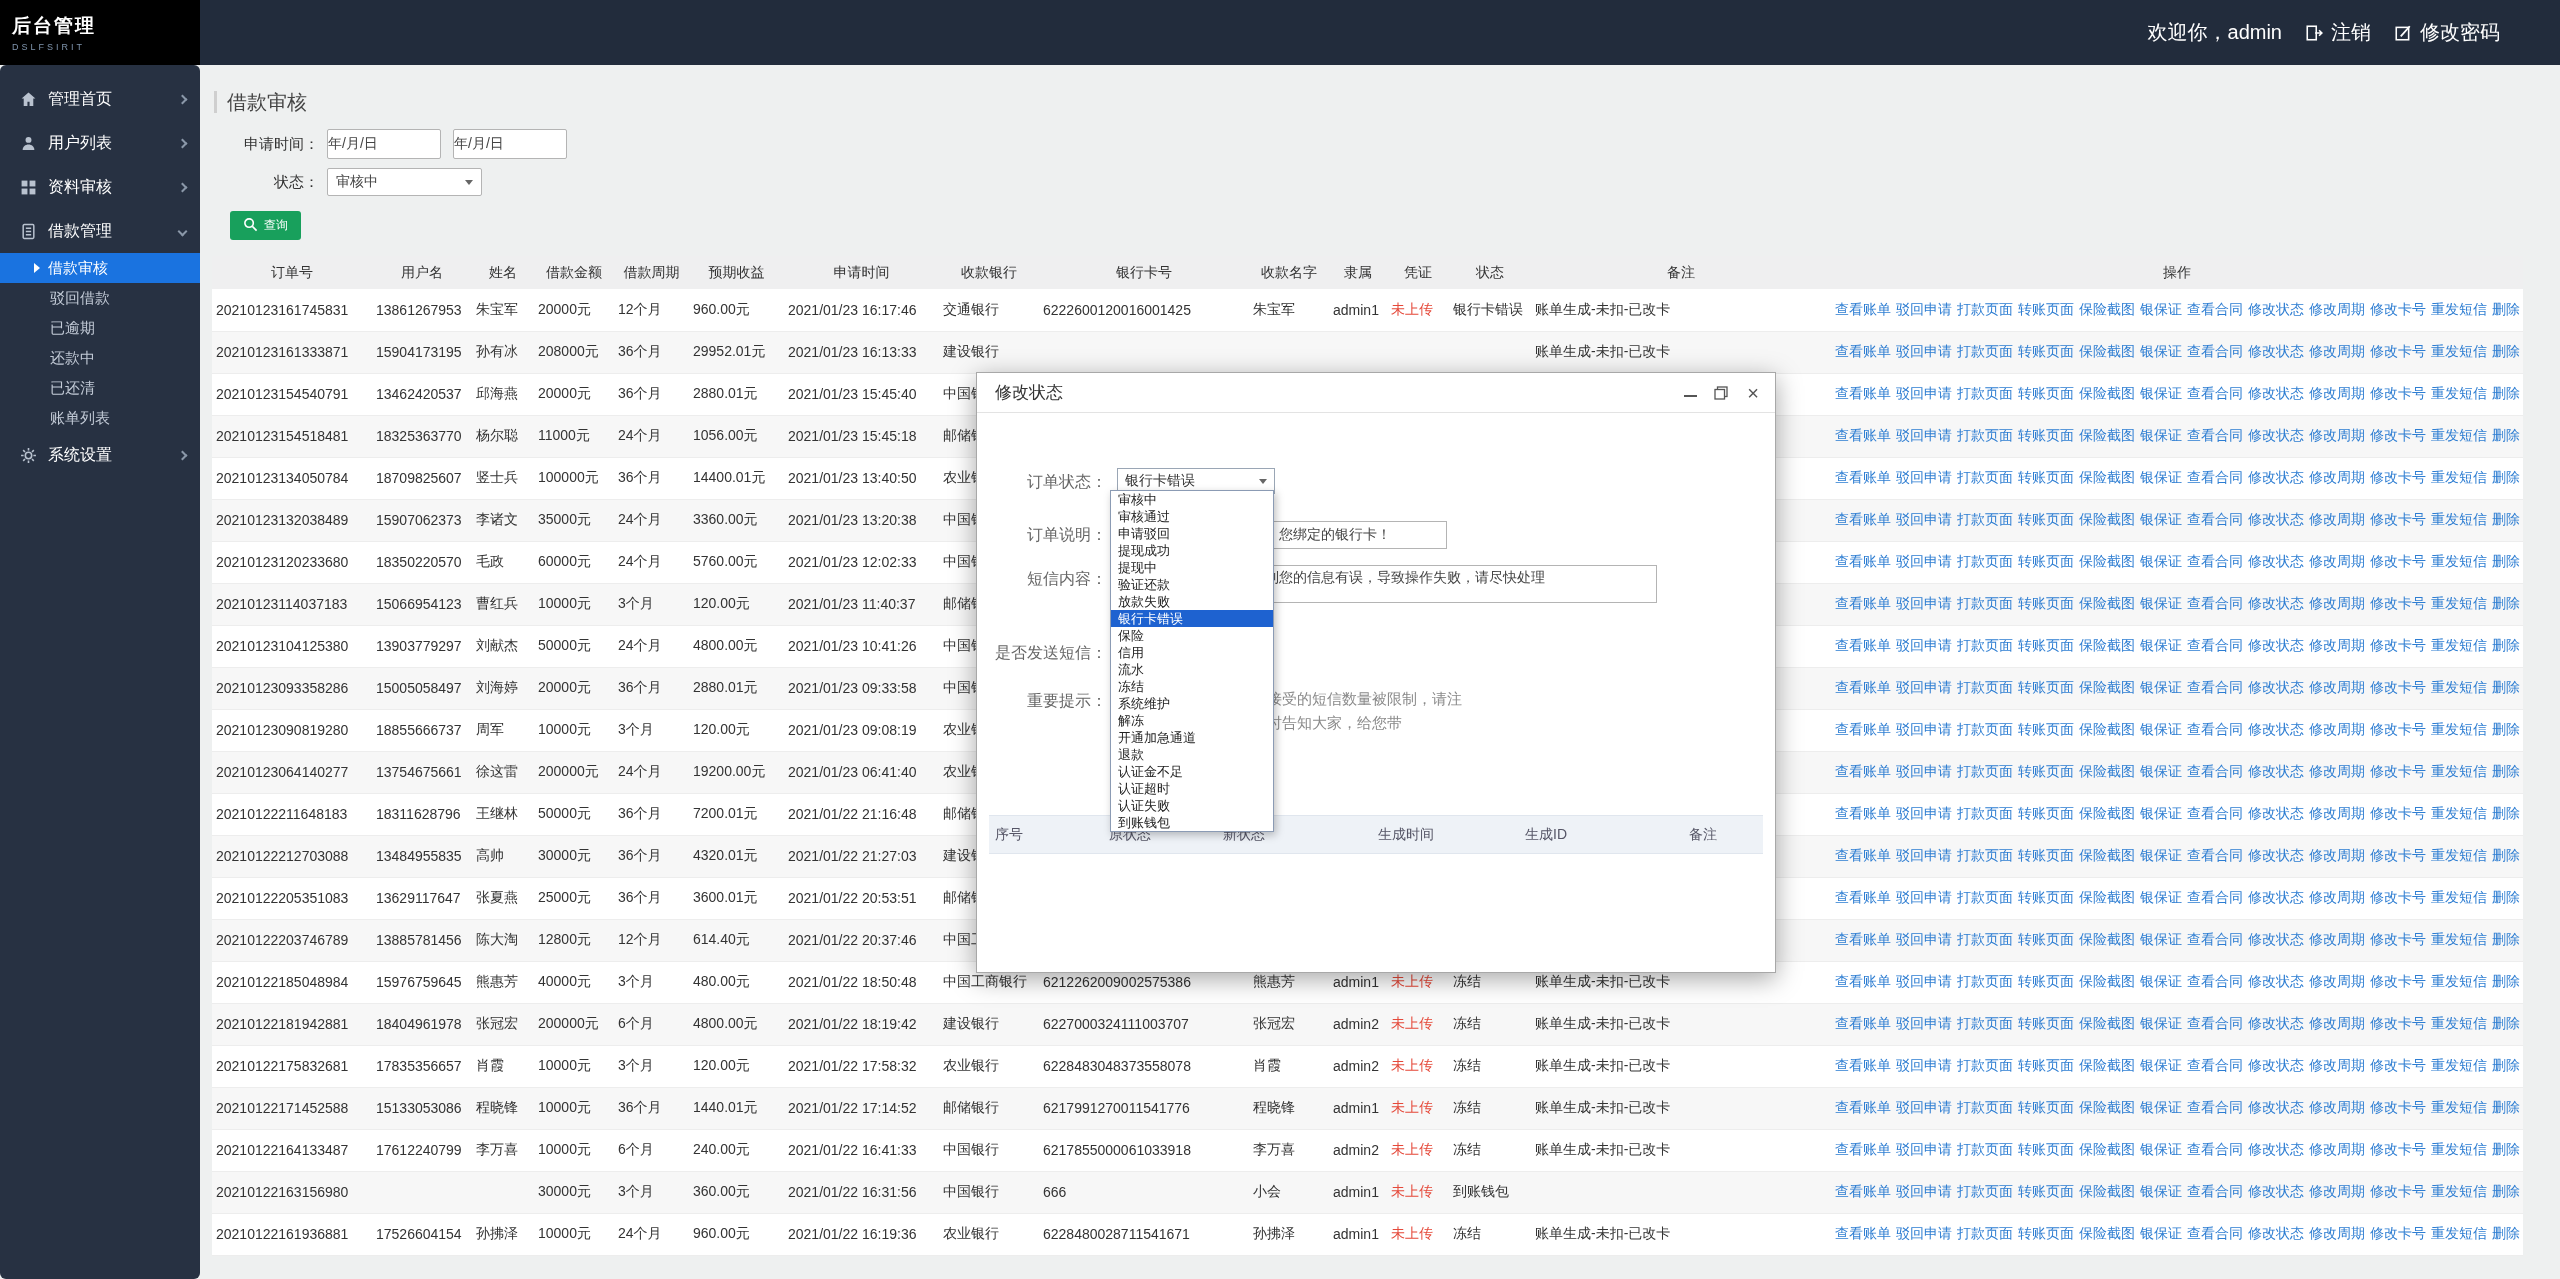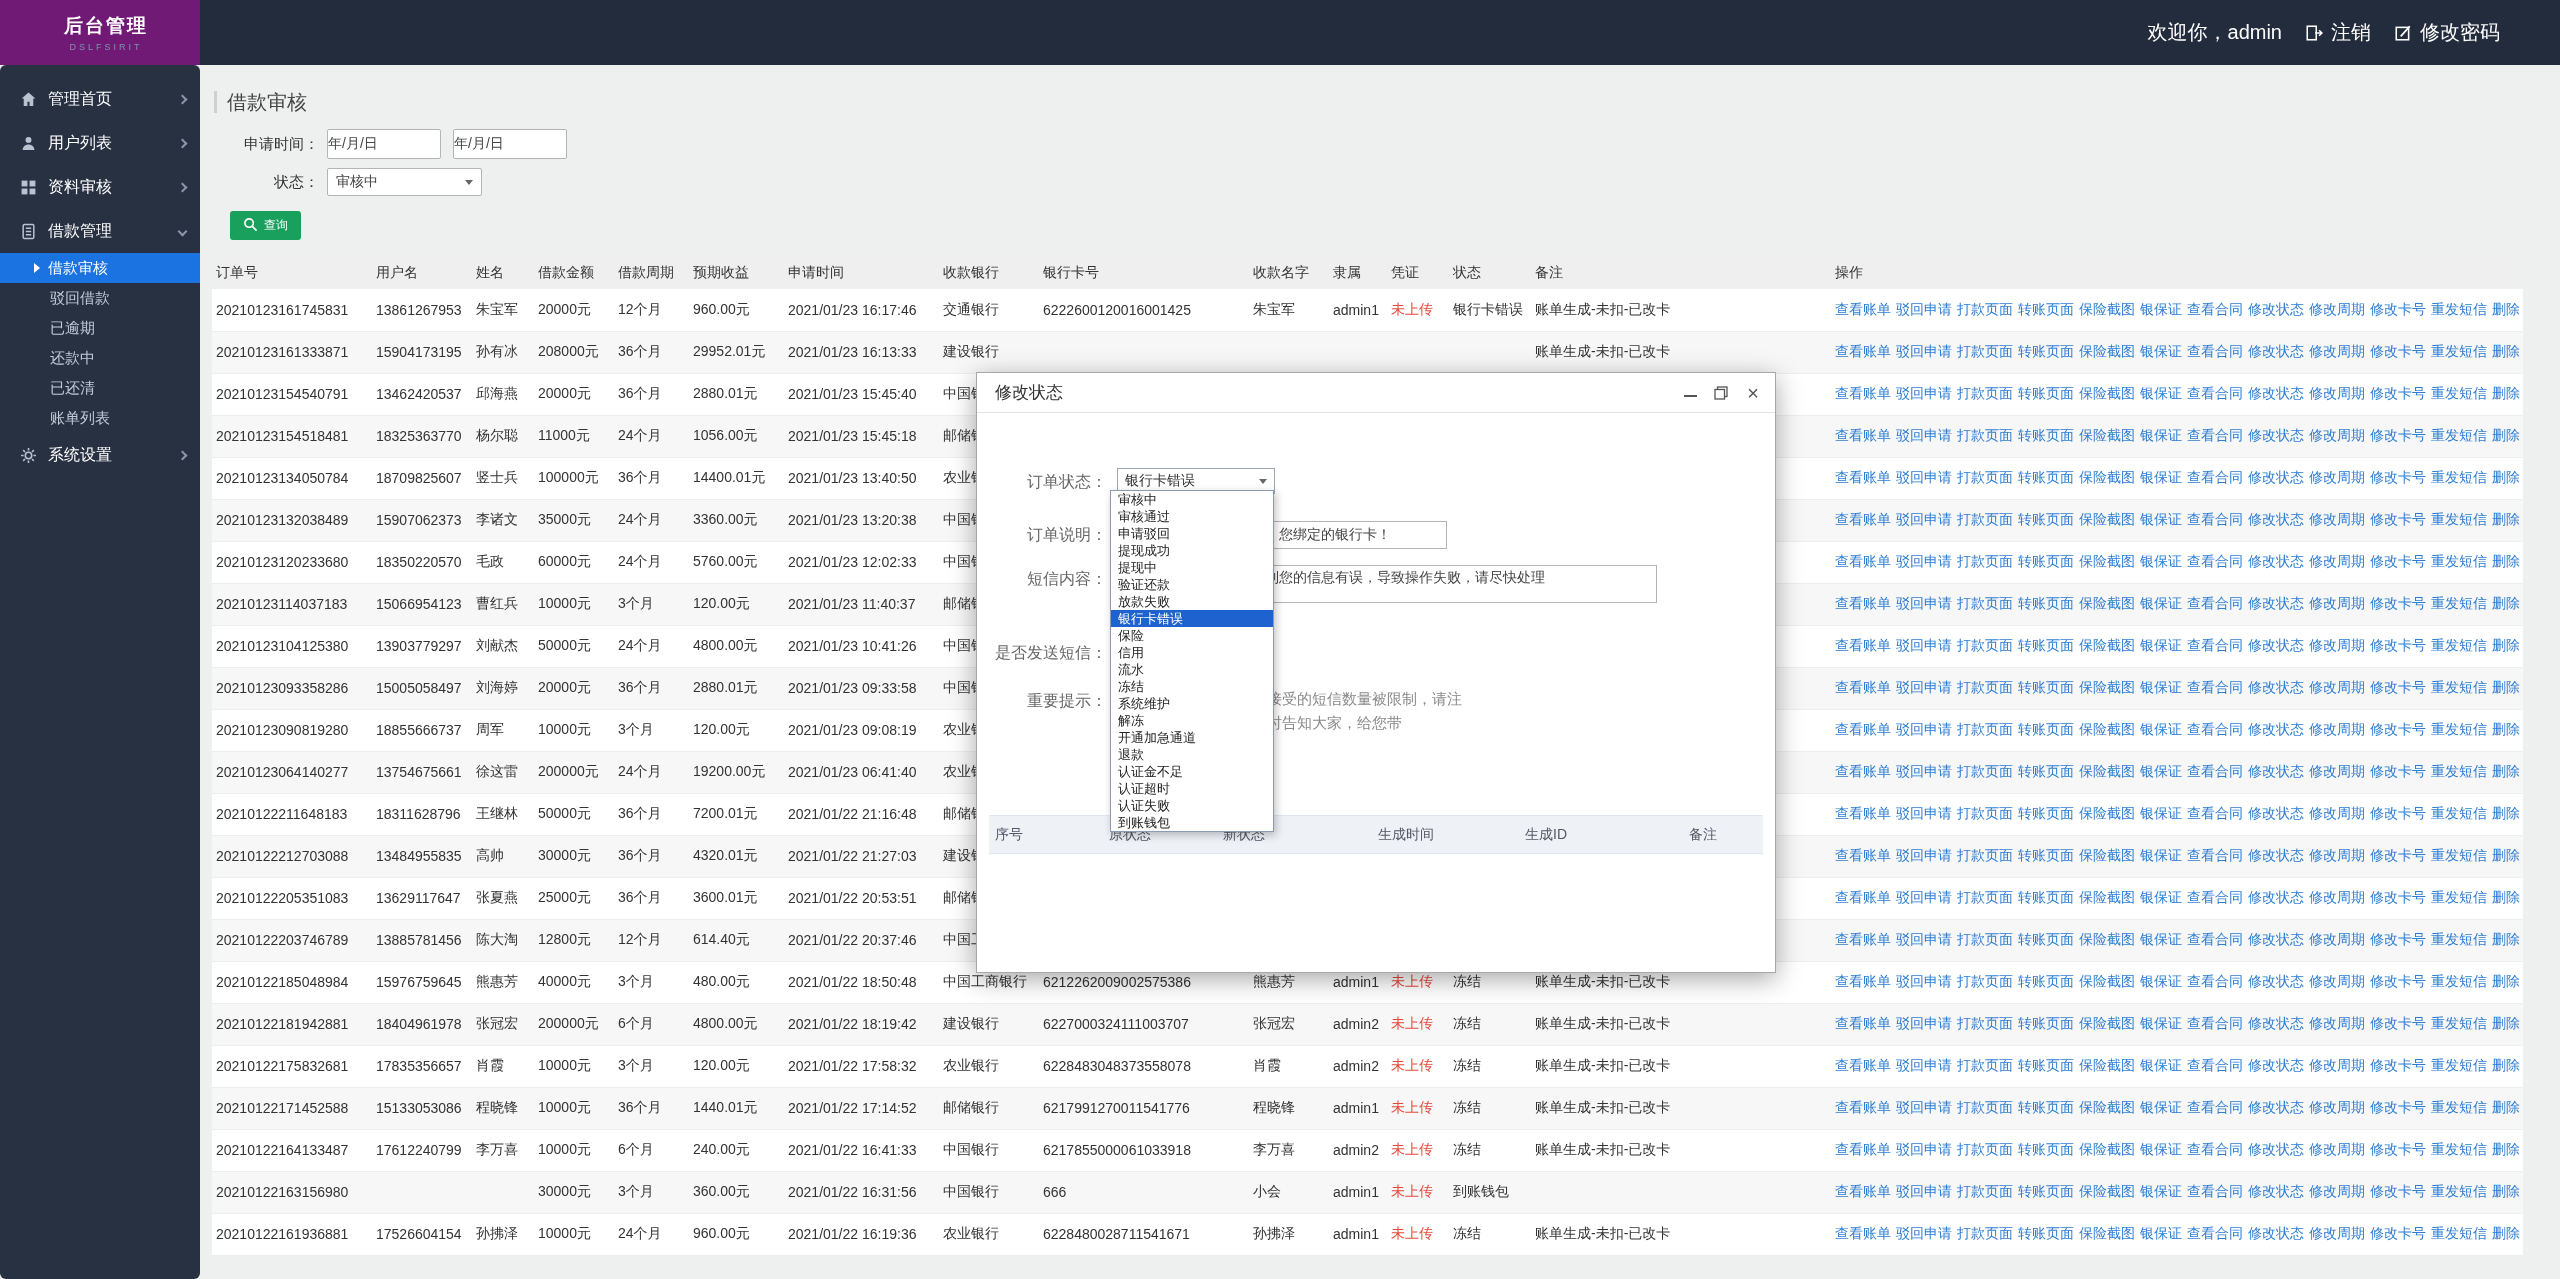--- a/index.html
+++ b/index.html
@@ -2,21 +2,21 @@
 <html><head>
 <meta charset="utf-8">
 <style>
   * { box-sizing: border-box; margin: 0; padding: 0; }
   html,body { width:2560px; height:1279px; }
   body { font-family:"Liberation Sans","DejaVu Sans",sans-serif; background:#eef0f0; overflow:hidden; }
   #app { position:relative; width:2560px; height:1279px; overflow:hidden; background:#eef0f0; }
 
   
   .topbar { position:absolute; left:0; top:0; width:2560px; height:65px; background:#222c3c; z-index:6; display:flex; align-items:center; }
-  .logo { width:200px; height:65px; background:#701a75; color:#fff; display:flex; flex-direction:column; align-items:center; justify-content:center;padding-left:12px; }
+  .logo { width:200px; height:65px; background:#000000; color:#fff; display:flex; flex-direction:column; justify-content:center;padding-left:12px; }
   .logo-title { font-size:19px; font-weight:bold; letter-spacing:2px; }
   .logo-sub { font-size:9px; color:#7f94ad; letter-spacing:3px; margin-top:3px; }
   .topbar-right { margin-left:auto; padding-right:60px; display:flex; align-items:center; gap:23px; color:#fff; font-size:20px; }
   .topbar-link { display:flex; align-items:center; gap:8px; cursor:pointer; }
   .topbar-link svg { display:block; }
 
   
   .sidebar { position:absolute; left:0; top:65px; width:200px; bottom:0; background:#273142; z-index:5; padding-top:12px;border-radius:6px; }
   .nav-item { height:44px; display:flex; align-items:center; padding:0 14px 0 20px; color:#ffffff; font-size:16px; cursor:pointer; }
   .nav-item .nav-ic { width:17px; height:17px; margin-right:11px; flex:0 0 auto; }
@@ -39,21 +39,21 @@
   .inp.phone { width:160px; }
   .inp.date { width:114px; margin-right:12px; }
   .hint { margin-left:12px; font-style:italic; font-size:15px; color:#222; }
   .selbox { width:155px; height:28px; border:1px solid #b4b4b4; background:#fff; border-radius:2px; display:flex; align-items:center; justify-content:space-between; padding:0 8px; font-size:14px; color:#444; cursor:pointer; }
   .caret { width:0; height:0; border-left:4px solid transparent; border-right:4px solid transparent; border-top:5px solid #666; }
 
   .btn-query { margin:14px 0 0 18px; height:29px; background:#18a05c; color:#fff; border:none; border-radius:3px; font-size:12px; padding:0 13px; display:flex; align-items:center; gap:6px; cursor:pointer; font-family:inherit; }
 
   
   .loan-table { margin-top:16px; width:2311px; border-collapse:collapse; table-layout:fixed; background:#fff; font-size:14px; color:#333; }
-  .loan-table thead th { height:33px; background:#efeff0; font-weight:400; text-align:left; padding:0 4px; white-space:nowrap; overflow:hidden; color:#333; }
+  .loan-table thead th { height:33px; background:#efeff0; font-weight:400; text-align:center; padding:0 4px; white-space:nowrap; overflow:hidden; color:#333; }
   .loan-table td { height:42px; padding:0 4px; white-space:nowrap; overflow:hidden; border-bottom:1px solid #ededed; }
   .loan-table tbody tr:nth-child(even) { background:#f7f7f7; }
   .loan-table .red { color:#e5493a; }
   .op { color:#2d7dd2; margin-right:5px; cursor:pointer; text-decoration:none; }
 
   
   .modal { position:absolute; left:976px; top:372px; width:800px; height:601px; background:#fff; border:1px solid #a8a8a8; box-shadow:0 6px 24px rgba(0,0,0,.35); z-index:10; }
   .modal-head { height:40px; border-bottom:1px solid #e3e3e3; display:flex; align-items:center; padding:0 14px 0 18px; }
   .modal-title { font-size:17px; color:#333; }
   .modal-ctrls { margin-left:auto; display:flex; align-items:center; gap:16px; }

